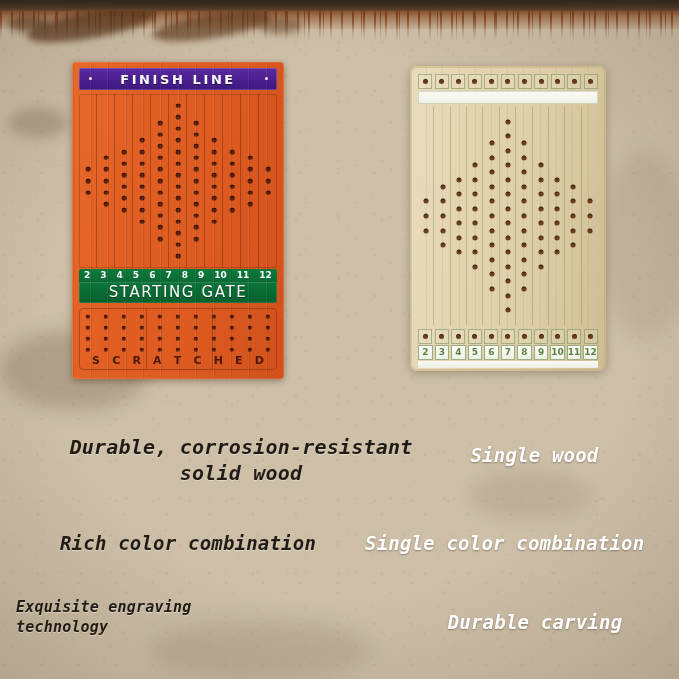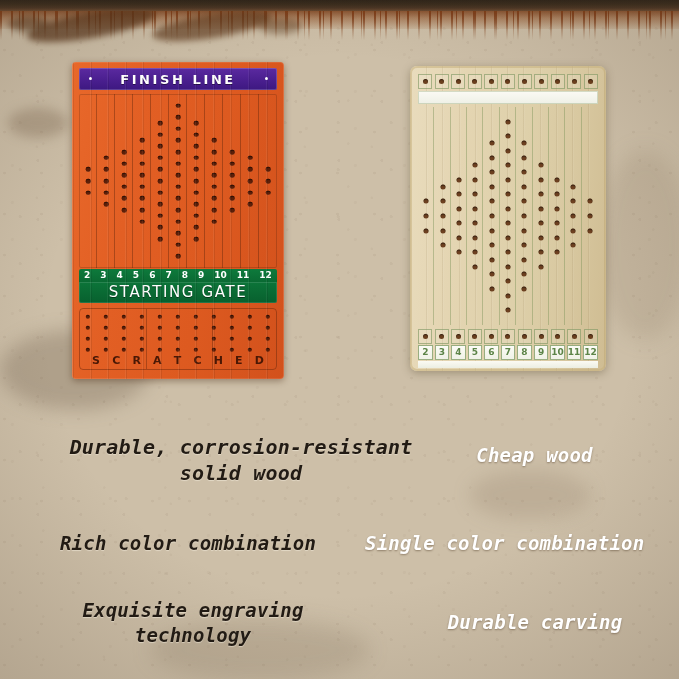--- a/index.html
+++ b/index.html
@@ -230,21 +230,21 @@
     letter-spacing:.2px;
     white-space:pre-line;
   }
   .ctext.dark{ color:#221b14; text-shadow:0 1px 1px rgba(255,248,235,.45); }
   .ctext.light{ color:#ffffff; text-shadow:0 1px 2px rgba(70,50,30,.45); }
 
   .t-l1{ left:0;   top:434px; width:386px; text-align:center; font-size:20px;margin-left:48px; }
   .t-r1{ left:390px;top:443px; width:289px; text-align:center; font-size:19px; }
   .t-l2{ left:8px; top:531px; width:360px; text-align:center; font-size:19px; }
   .t-r2{ left:365px;top:531px; width:330px; text-align:left;   font-size:19px; }
-  .t-l3{ left:8px; top:598px; width:370px; text-align:center; font-size:19px; }
+  .t-l3{ left:16px; top:598px; width:370px; text-align:left; font-size:15px; }
   .t-r3{ left:395px;top:610px; width:280px; text-align:center; font-size:19px; }
 </style>
 </head>
 <body>
 
 <div id="bg">
   <div class="bg-base"></div>
   <div class="bg-grain"></div>
   <div class="blotch b5"></div>
   <div class="blotch b6"></div>
@@ -685,21 +685,21 @@
         <div class="rb-numcell">
           <span>12</span>
         </div>
       </div>
     <div class="rb-bottombar"></div>
   </div>
 
 
   <div class="ctext dark  t-l1">Durable, corrosion-resistant
 solid wood</div>
-  <div class="ctext light t-r1">Cheap wood</div>
+  <div class="ctext light t-r1">Single wood</div>
 
   <div class="ctext dark  t-l2">Rich color combination</div>
   <div class="ctext light t-r2">Single color combination</div>
 
   <div class="ctext dark  t-l3">Exquisite engraving
 technology</div>
   <div class="ctext light t-r3">Durable carving</div>
 
 </div>
 

